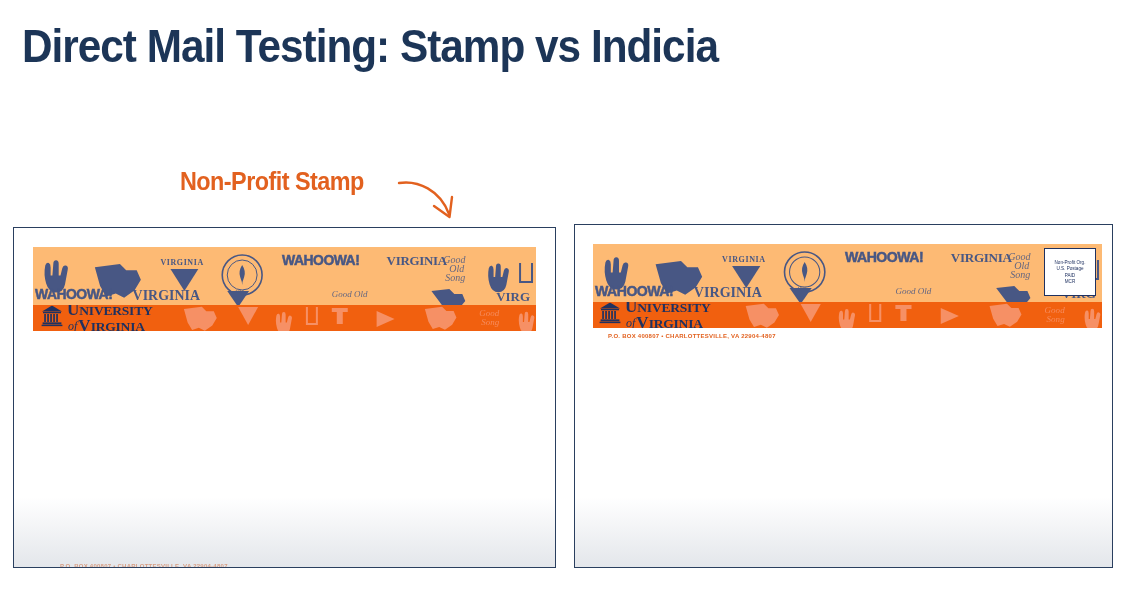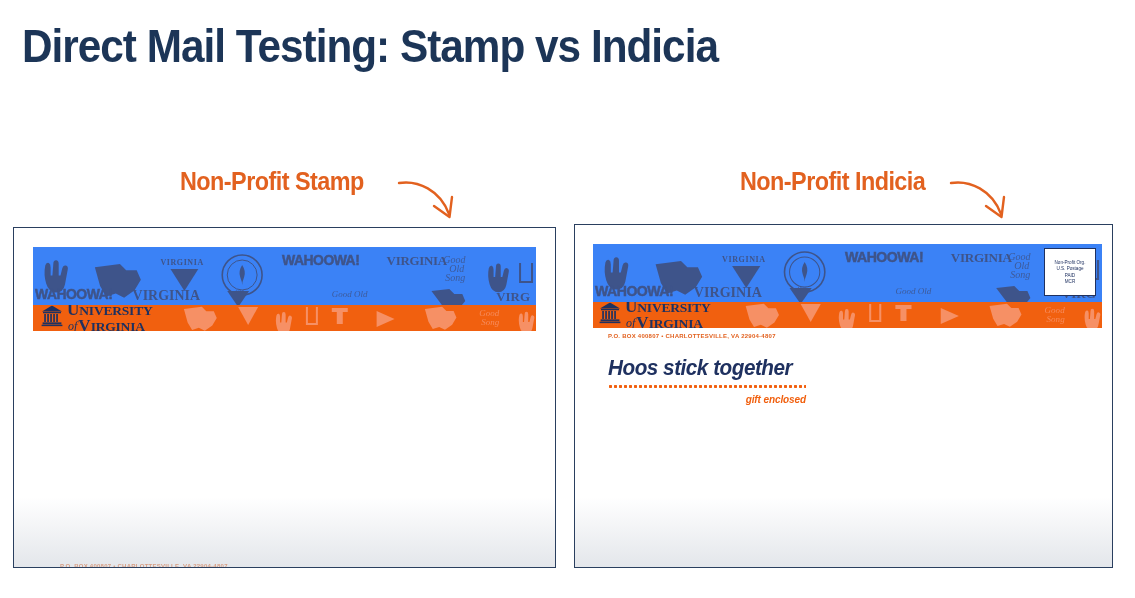--- a/index.html
+++ b/index.html
@@ -61,21 +61,21 @@
   #envelope-stamp{left:13px;top:227px;width:543px;height:341px;}
   #envelope-indicia{left:574px;top:224px;width:539px;height:344px;}
 
   
   .band{position:absolute;overflow:hidden;}
   #envelope-stamp .band{left:19px;top:19px;right:19px;height:84px;}
   #envelope-indicia .band{left:18px;top:19px;right:10px;height:84px;}
 
   .band-navy{
     position:absolute;left:0;right:0;top:0;height:58px;
-    background:#3b82f6;
+    background:#fdba74;
     overflow:hidden;
   }
   .band-orange{
     position:absolute;left:0;right:0;top:58px;bottom:0;
     background:#f1600f;
     overflow:hidden;
   }
 
   
   .pattern{position:absolute;left:0;top:0;width:100%;height:100%;}
@@ -178,29 +178,20 @@
   <div class="callout" id="callout-stamp">
     <div class="callout-label">Non-Profit Stamp</div>
     <div class="callout-arrow">
       <svg width="70" height="55" viewBox="0 0 70 55">
         <path d="M3 13 C 22 10, 44 20, 53 44" fill="none" stroke="#e2611f" stroke-width="2.4" stroke-linecap="round"></path>
         <path d="M38 36 L 53.5 47 L 56 27" fill="none" stroke="#e2611f" stroke-width="2.4" stroke-linecap="round" stroke-linejoin="round"></path>
       </svg>
     </div>
   </div>
 
-  <div class="callout" id="callout-indicia">
-    <div class="callout-label">Non-Profit Indicia</div>
-    <div class="callout-arrow">
-      <svg width="70" height="55" viewBox="0 0 70 55">
-        <path d="M3 13 C 22 10, 44 20, 53 44" fill="none" stroke="#e2611f" stroke-width="2.4" stroke-linecap="round"></path>
-        <path d="M38 36 L 53.5 47 L 56 27" fill="none" stroke="#e2611f" stroke-width="2.4" stroke-linecap="round" stroke-linejoin="round"></path>
-      </svg>
-    </div>
-  </div>
 
   <div class="envelope" id="envelope-stamp">
 
     <div class="band">
 
       <div class="band-navy">
         <svg class="pattern" viewBox="0 0 505 58" preserveAspectRatio="none">
           <g fill="#3f5285" opacity="0.95">
 
             <g transform="translate(6,6) scale(0.9)">
@@ -461,20 +452,15 @@
                 <span class="cap">V</span>
                 <span class="big">IRGINIA</span>
             </span>
           </span>
         </div>
       </div>
     </div>
 
     <div class="return-address">P.O. BOX 400807 • CHARLOTTESVILLE, VA 22904-4807</div>
 
-    <div class="headline-block">
-      <div class="headline">Hoos stick together</div>
-      <div class="dotted-rule"></div>
-      <div class="subline">gift enclosed</div>
-    </div>
   </div>
 
 </div>
 
 </body></html>

